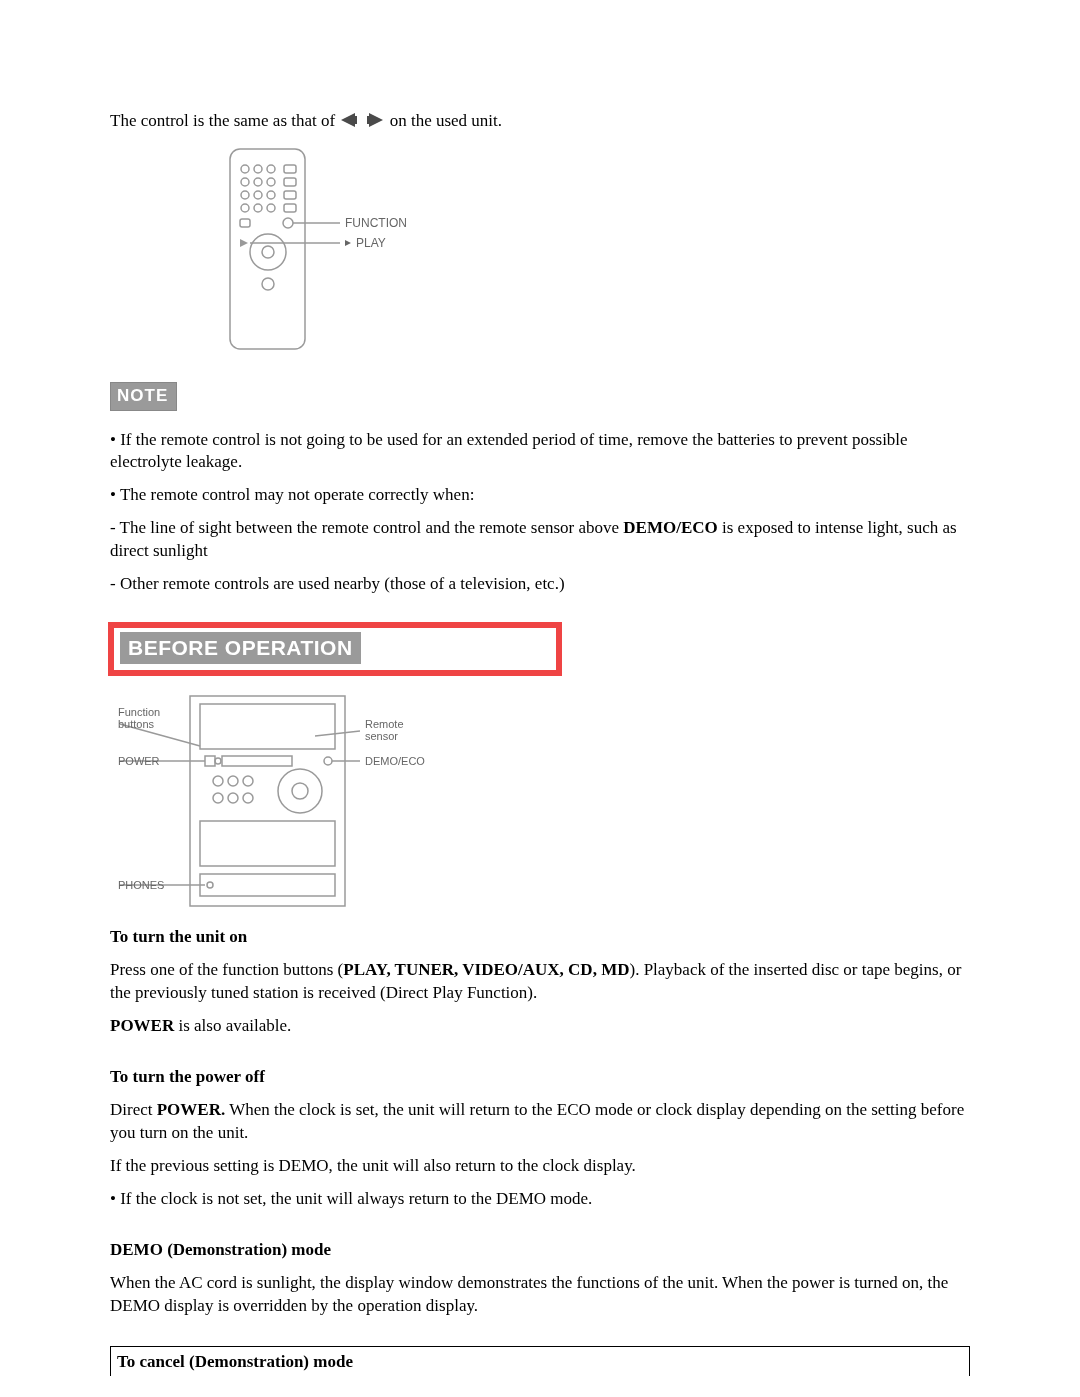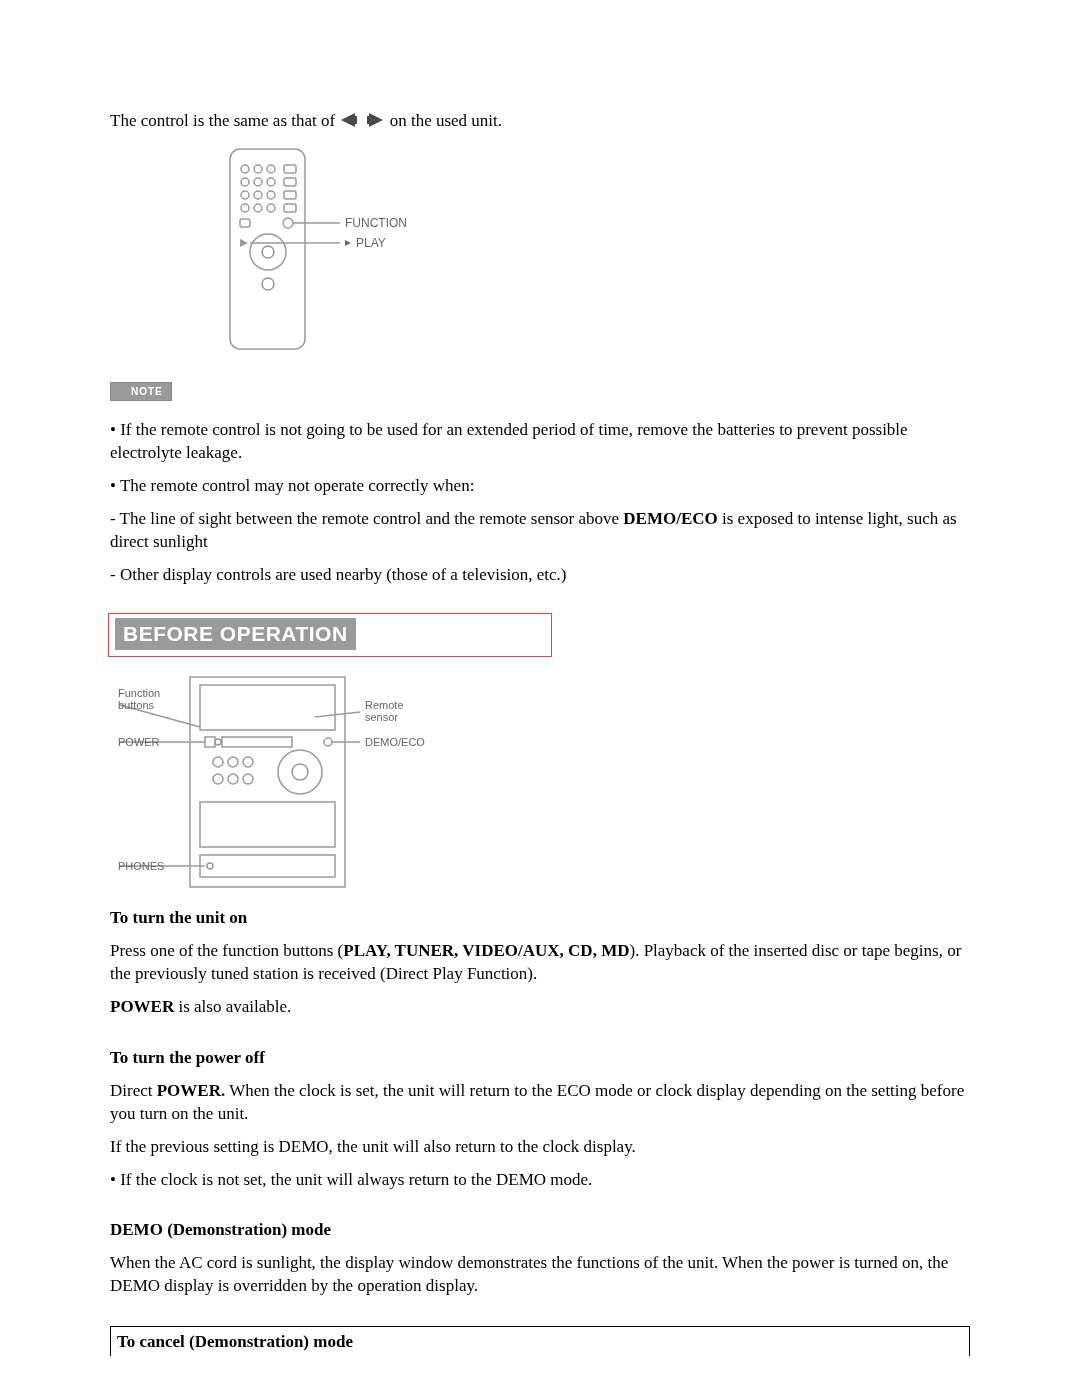--- a/index.html
+++ b/index.html
@@ -17,29 +17,29 @@
     display: inline-block;
     vertical-align: middle;
     margin: 0 2px;
   }
   .block { margin-bottom: 6px; }
   .note-badge {
     display: inline-block;
     background: #9a9a9a;
     color: #fff;
     font-family: Arial, sans-serif;
-    font-size: 10px;
+    font-size: 17px;
     font-weight: bold;
     letter-spacing: 1px;
-    padding: 2px 8px 2px 20px;
+    padding: 2px 8px 2px 6px;
     margin: 18px 0 8px 0;
     border: 1px solid #888;
   }
   .section-heading-box {
-    border: 1px solid #ef4444;
+    border: 6px solid #ef4444;
     width: 430px;
     padding: 4px 6px 6px 6px;
     margin: 26px 0 6px -2px;
   }
   .section-heading {
     display: inline-block;
     background: #9a9a9a;
     color: #fff;
     font-family: Arial, Helvetica, sans-serif;
     font-weight: bold;
@@ -124,21 +124,21 @@
 </div>
 
 
 <div class="note-badge">NOTE</div>
 
 <div class="para">• If the remote control is not going to be used for an extended period of time, remove the batteries to prevent possible electrolyte leakage.</div>
 <div class="para">• The remote control may not operate correctly when:</div>
 <div class="para">
   <span> - The line of sight between the remote control and the remote sensor above </span><b>DEMO/ECO</b><span> is exposed to intense light, such as direct sunlight</span>
 </div>
-<div class="para"> - Other display controls are used nearby (those of a television, etc.)</div>
+<div class="para"> - Other remote controls are used nearby (those of a television, etc.)</div>
 
 
 <div class="section-heading-box">
   <span class="section-heading">BEFORE OPERATION</span>
 </div>
 
 
 <div class="fig" style="margin-left:0;">
   <svg width="340" height="230" viewBox="0 0 340 230">
     <g stroke="#9a9a9a" stroke-width="1.5" fill="none">

